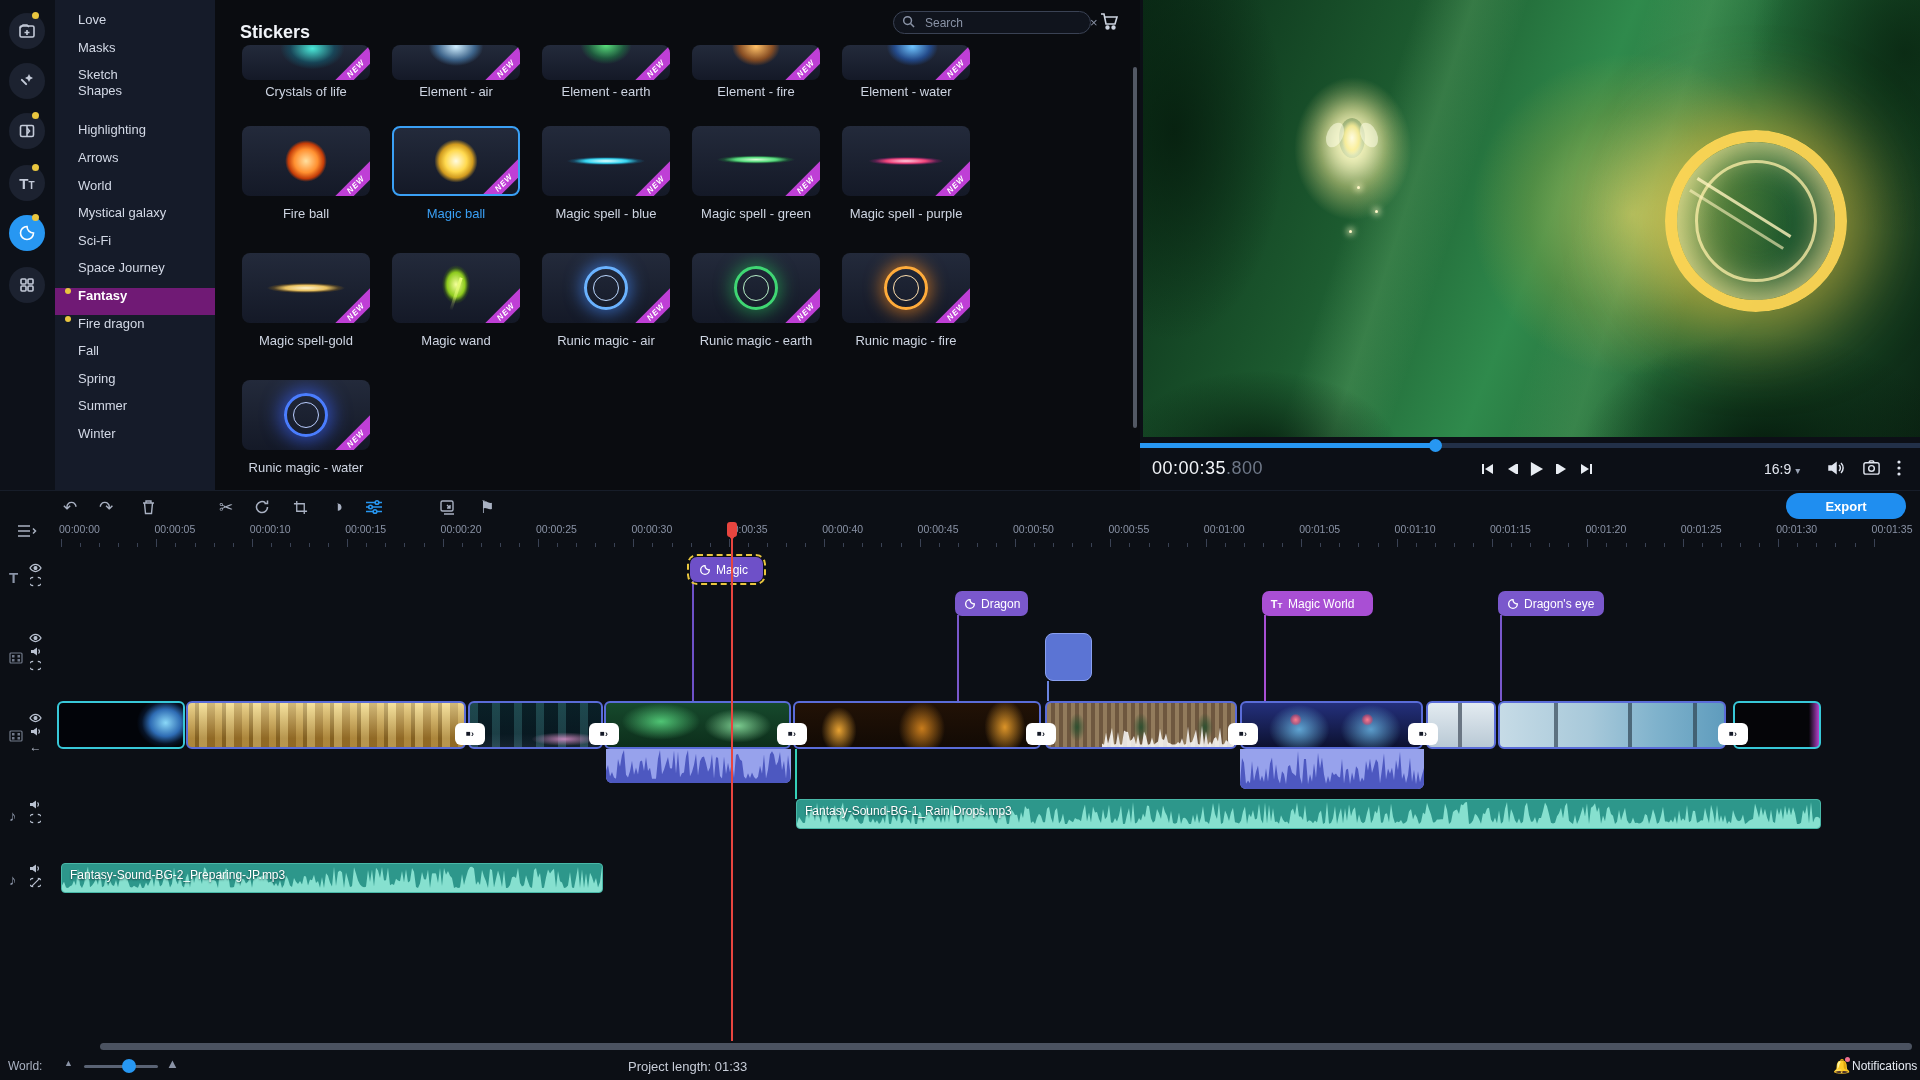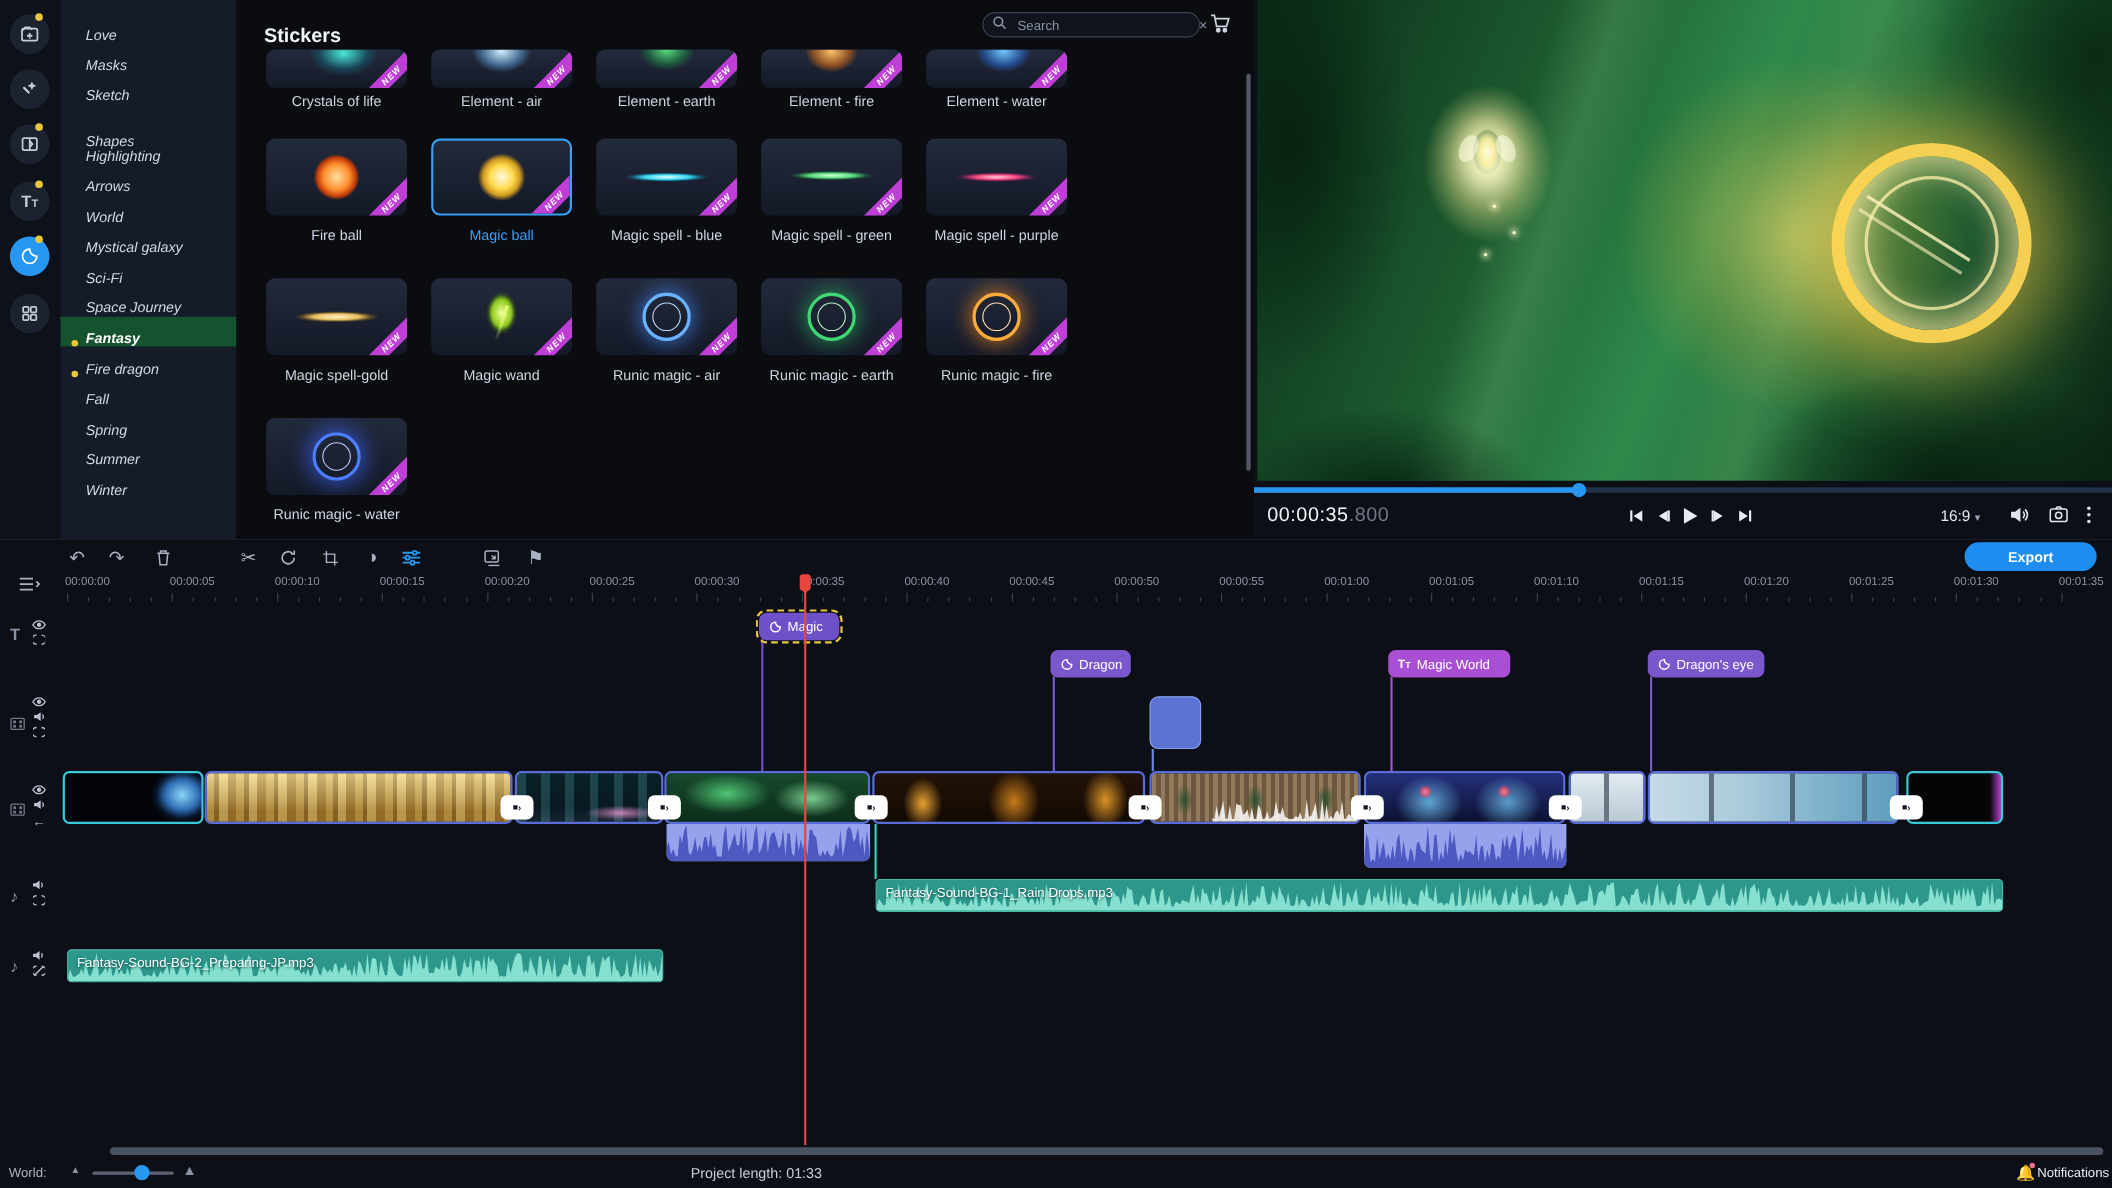--- a/index.html
+++ b/index.html
@@ -12,23 +12,23 @@
   .rail-btn{position:absolute;left:9px;width:36px;height:36px;border-radius:50%;
             background:#1c2230;display:flex;align-items:center;justify-content:center;
             color:#c3cad8;font-size:15px;}
   .rail-btn.active{background:#2797f2;color:#fff;}
   .rail-dot{position:absolute;width:7px;height:7px;border-radius:50%;background:#e9c63f;
             right:6px;top:-1px;}
   .rail-btn svg{display:block;}
 
   
   .sidebar{position:absolute;left:55px;top:0;width:160px;height:490px;background:#151b29;}
-  .cat{position:absolute;left:0;width:160px;height:27px;display:flex;align-items:flex-end;
-       padding-left:23px;box-sizing:border-box;font-size:13px;color:#d3d9e6;cursor:default;font-style:italic;}
-  .cat.sel{background:#14532d;color:#fff;font-weight:bold;}
+  .cat{position:absolute;left:0;width:160px;height:27px;display:flex;align-items:flex-start;
+       padding-left:23px;box-sizing:border-box;font-size:13px;color:#d3d9e6;cursor:default;}
+  .cat.sel{background:#701a75;color:#fff;font-weight:bold;}
   .cat .dot{position:absolute;left:10px;width:6px;height:6px;border-radius:50%;background:#e9c63f;}
   .side-scroll{position:absolute;left:172px;top:159px;width:3px;height:318px;border-radius:2px;
                background:#9aa3b5;opacity:.55;}
 
   
   .panel{position:absolute;left:215px;top:0;width:925px;height:490px;background:#0a0c10;}
   .panel-title{position:absolute;left:25px;top:10px;font-size:18px;font-weight:bold;color:#f0f3f8;}
   .search{position:absolute;left:678px;top:11px;width:198px;height:23px;border-radius:12px;
           border:1px solid #3a4254;background:#10141d;display:flex;align-items:center;
           padding:0 8px;box-sizing:border-box;gap:8px;}
@@ -266,21 +266,21 @@
     <div class="side-scroll"></div>
   <div class="cat" style="top: 12px;">
         <span>Love</span>
       </div>
       <div class="cat" style="top: 39.6px;">
         <span>Masks</span>
       </div>
       <div class="cat" style="top: 67.2px;">
         <span>Sketch</span>
       </div>
-      <div class="cat" style="top: 109px;">
+      <div class="cat" style="top: 83px;">
         <span>Shapes</span>
       </div>
       <div class="cat" style="top: 122.4px;">
         <span>Highlighting</span>
       </div>
       <div class="cat" style="top: 150px;">
         <span>Arrows</span>
       </div>
       <div class="cat" style="top: 177.6px;">
         <span>World</span>

